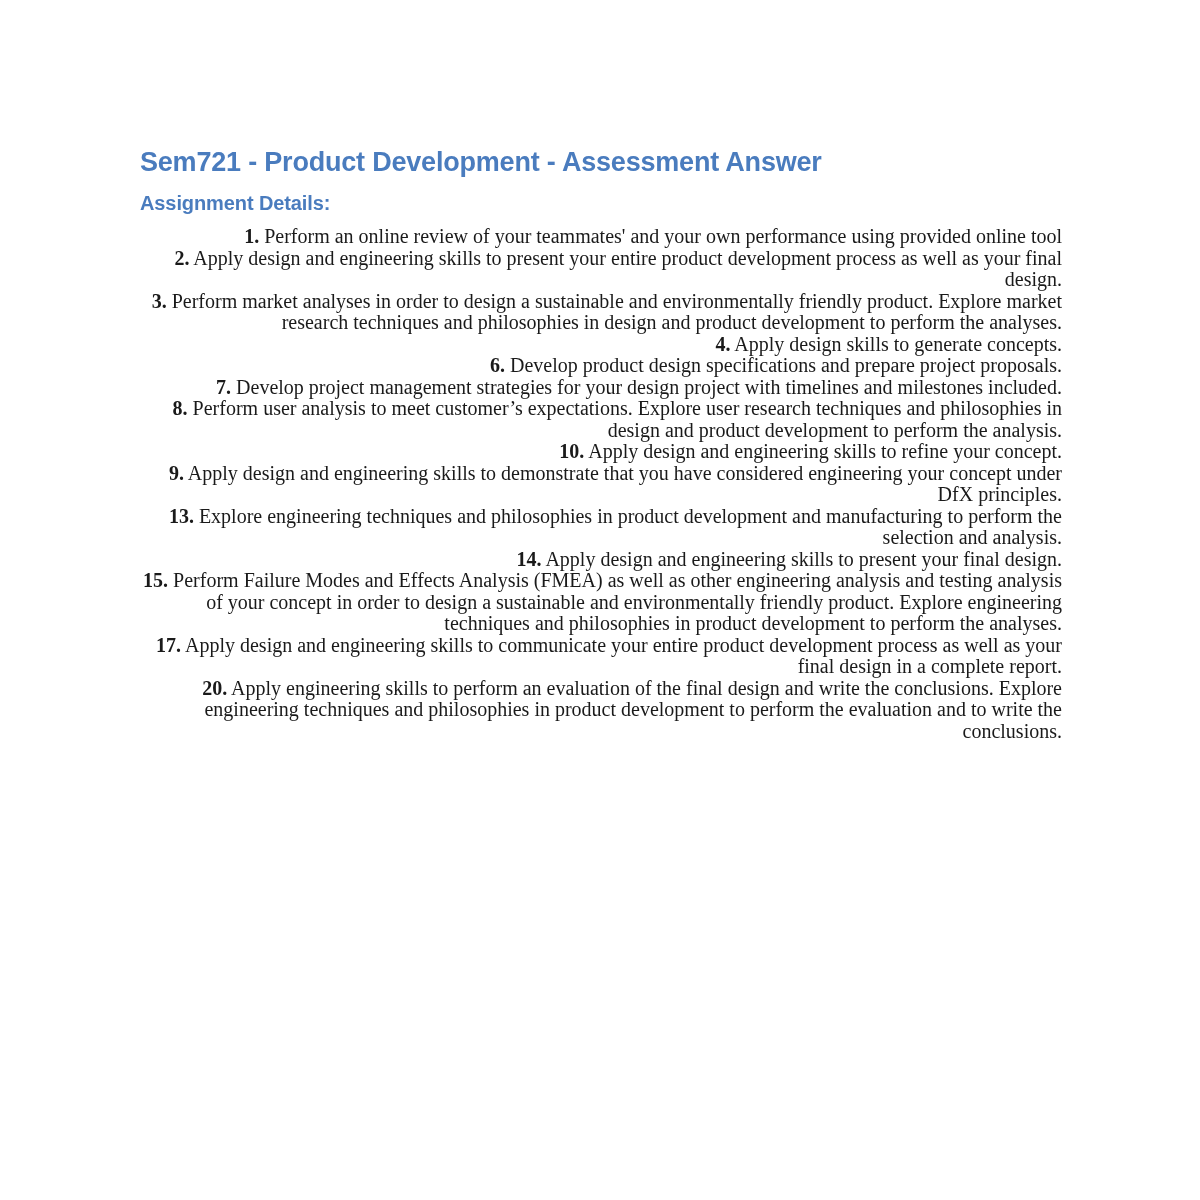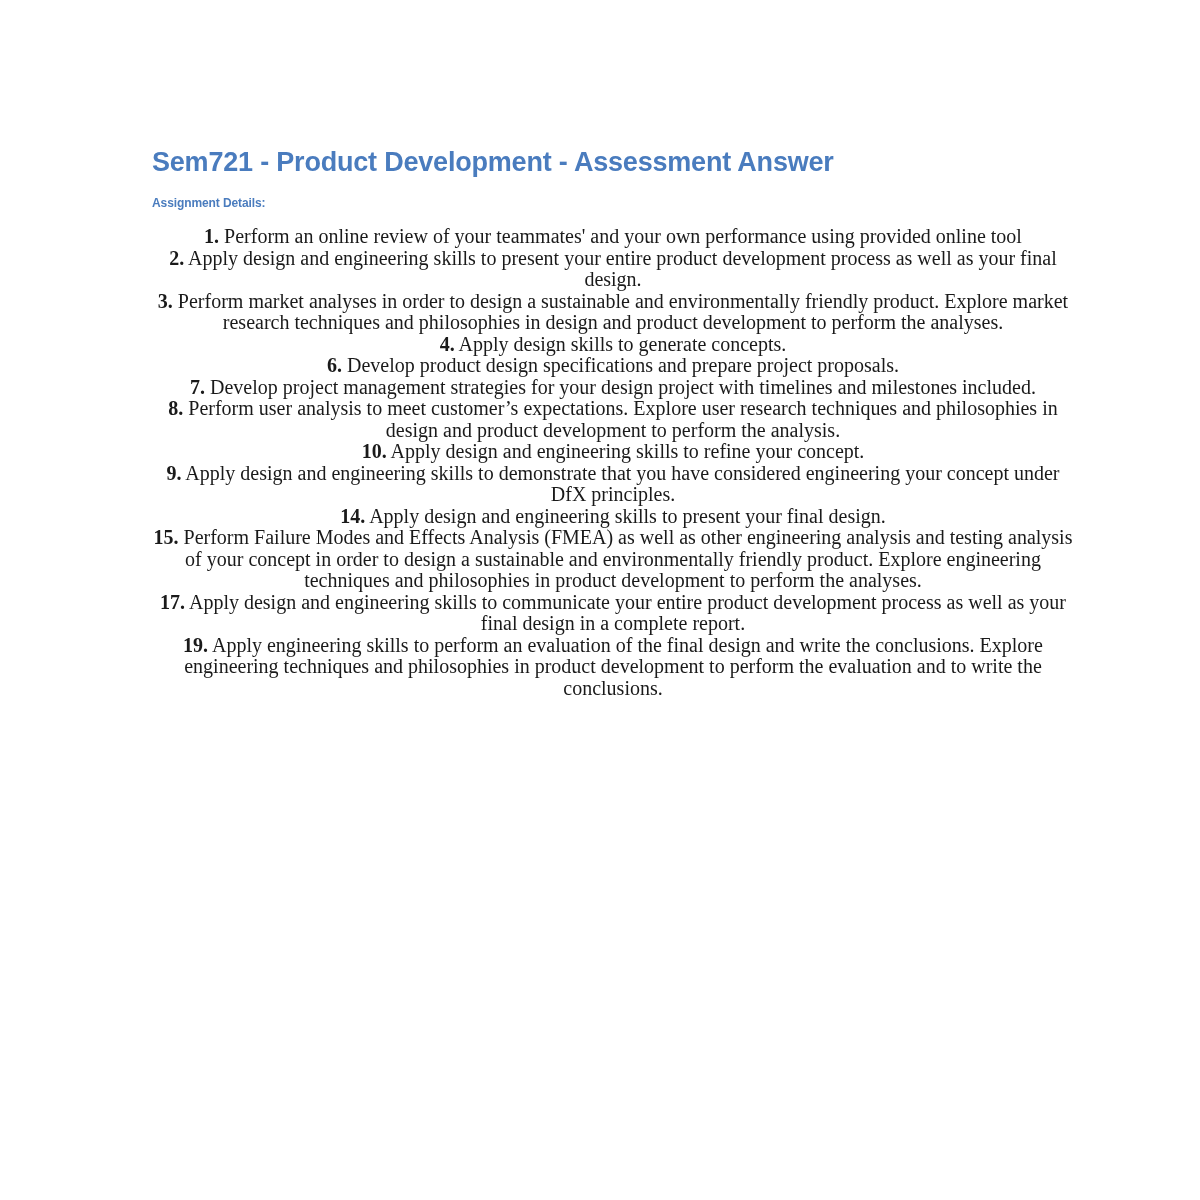--- a/index.html
+++ b/index.html
@@ -9,49 +9,49 @@
   }
   .page {
     position: relative;
     width: 1200px;
     height: 1200px;
     background: #ffffff;
     overflow: hidden;
   }
   .content {
     position: absolute;
-    left: 152px;
+    left: 140px;
     top: 0;
     width: 922px;
   }
   .doc-title {
     margin: 144px 0 0 0;
     font-family: "Liberation Sans", sans-serif;
     font-weight: 700;
     font-size: 27px;
     line-height: 36px;
     letter-spacing: -0.2px;
     color: #4a7cbe;
   }
   .section-heading {
     margin: 10px 0 0 0;
     font-family: "Liberation Sans", sans-serif;
     font-weight: 700;
-    font-size: 12px;
+    font-size: 20px;
     line-height: 26px;
     letter-spacing: -0.1px;
     color: #4a7cbe;
   }
   .assignment-body {
     margin-top: 10px;
     font-family: "Liberation Serif", "DejaVu Serif", serif;
     font-size: 20px;
     line-height: 21.5px;
     color: #1a1a1a;
-    text-align: center;
+    text-align: right;
   }
   .item {
     margin: 0;
     padding: 0;
   }
   .item .num {
     font-weight: 700;
   }
 </style>
 </head>
@@ -64,19 +64,20 @@
     <div class="assignment-body">
         <div class="item"><span class="num">1.</span><span> Perform an online review of your teammates' and your own performance using provided online tool</span></div>
         <div class="item"><span class="num">2.</span><span> Apply design and engineering skills to present your entire product development process as well as your final design.</span></div>
         <div class="item"><span class="num">3.</span><span> Perform market analyses in order to design a sustainable and environmentally friendly product. Explore market research techniques and philosophies in design and product development to perform the analyses.</span></div>
         <div class="item"><span class="num">4.</span><span> Apply design skills to generate concepts.</span></div>
         <div class="item"><span class="num">6.</span><span> Develop product design specifications and prepare project proposals.</span></div>
         <div class="item"><span class="num">7.</span><span> Develop project management strategies for your design project with timelines and milestones included.</span></div>
         <div class="item"><span class="num">8.</span><span> Perform user analysis to meet customer’s expectations. Explore user research techniques and philosophies in design and product development to perform the analysis.</span></div>
         <div class="item"><span class="num">10.</span><span> Apply design and engineering skills to refine your concept.</span></div>
         <div class="item"><span class="num">9.</span><span> Apply design and engineering skills to demonstrate that you have considered engineering your concept under DfX principles.</span></div>
+        <div class="item"><span class="num">13.</span><span> Explore engineering techniques and philosophies in product development and manufacturing to perform the selection and analysis.</span></div>
         <div class="item"><span class="num">14.</span><span> Apply design and engineering skills to present your final design.</span></div>
         <div class="item"><span class="num">15.</span><span> Perform Failure Modes and Effects Analysis (FMEA) as well as other engineering analysis and testing analysis of your concept in order to design a sustainable and environmentally friendly product. Explore engineering techniques and philosophies in product development to perform the analyses.</span></div>
         <div class="item"><span class="num">17.</span><span> Apply design and engineering skills to communicate your entire product development process as well as your final design in a complete report.</span></div>
-        <div class="item"><span class="num">19.</span><span> Apply engineering skills to perform an evaluation of the final design and write the conclusions. Explore engineering techniques and philosophies in product development to perform the evaluation and to write the conclusions.</span></div>
+        <div class="item"><span class="num">20.</span><span> Apply engineering skills to perform an evaluation of the final design and write the conclusions. Explore engineering techniques and philosophies in product development to perform the evaluation and to write the conclusions.</span></div>
       </div>
   </div>
 </div>
 
 </body></html>

